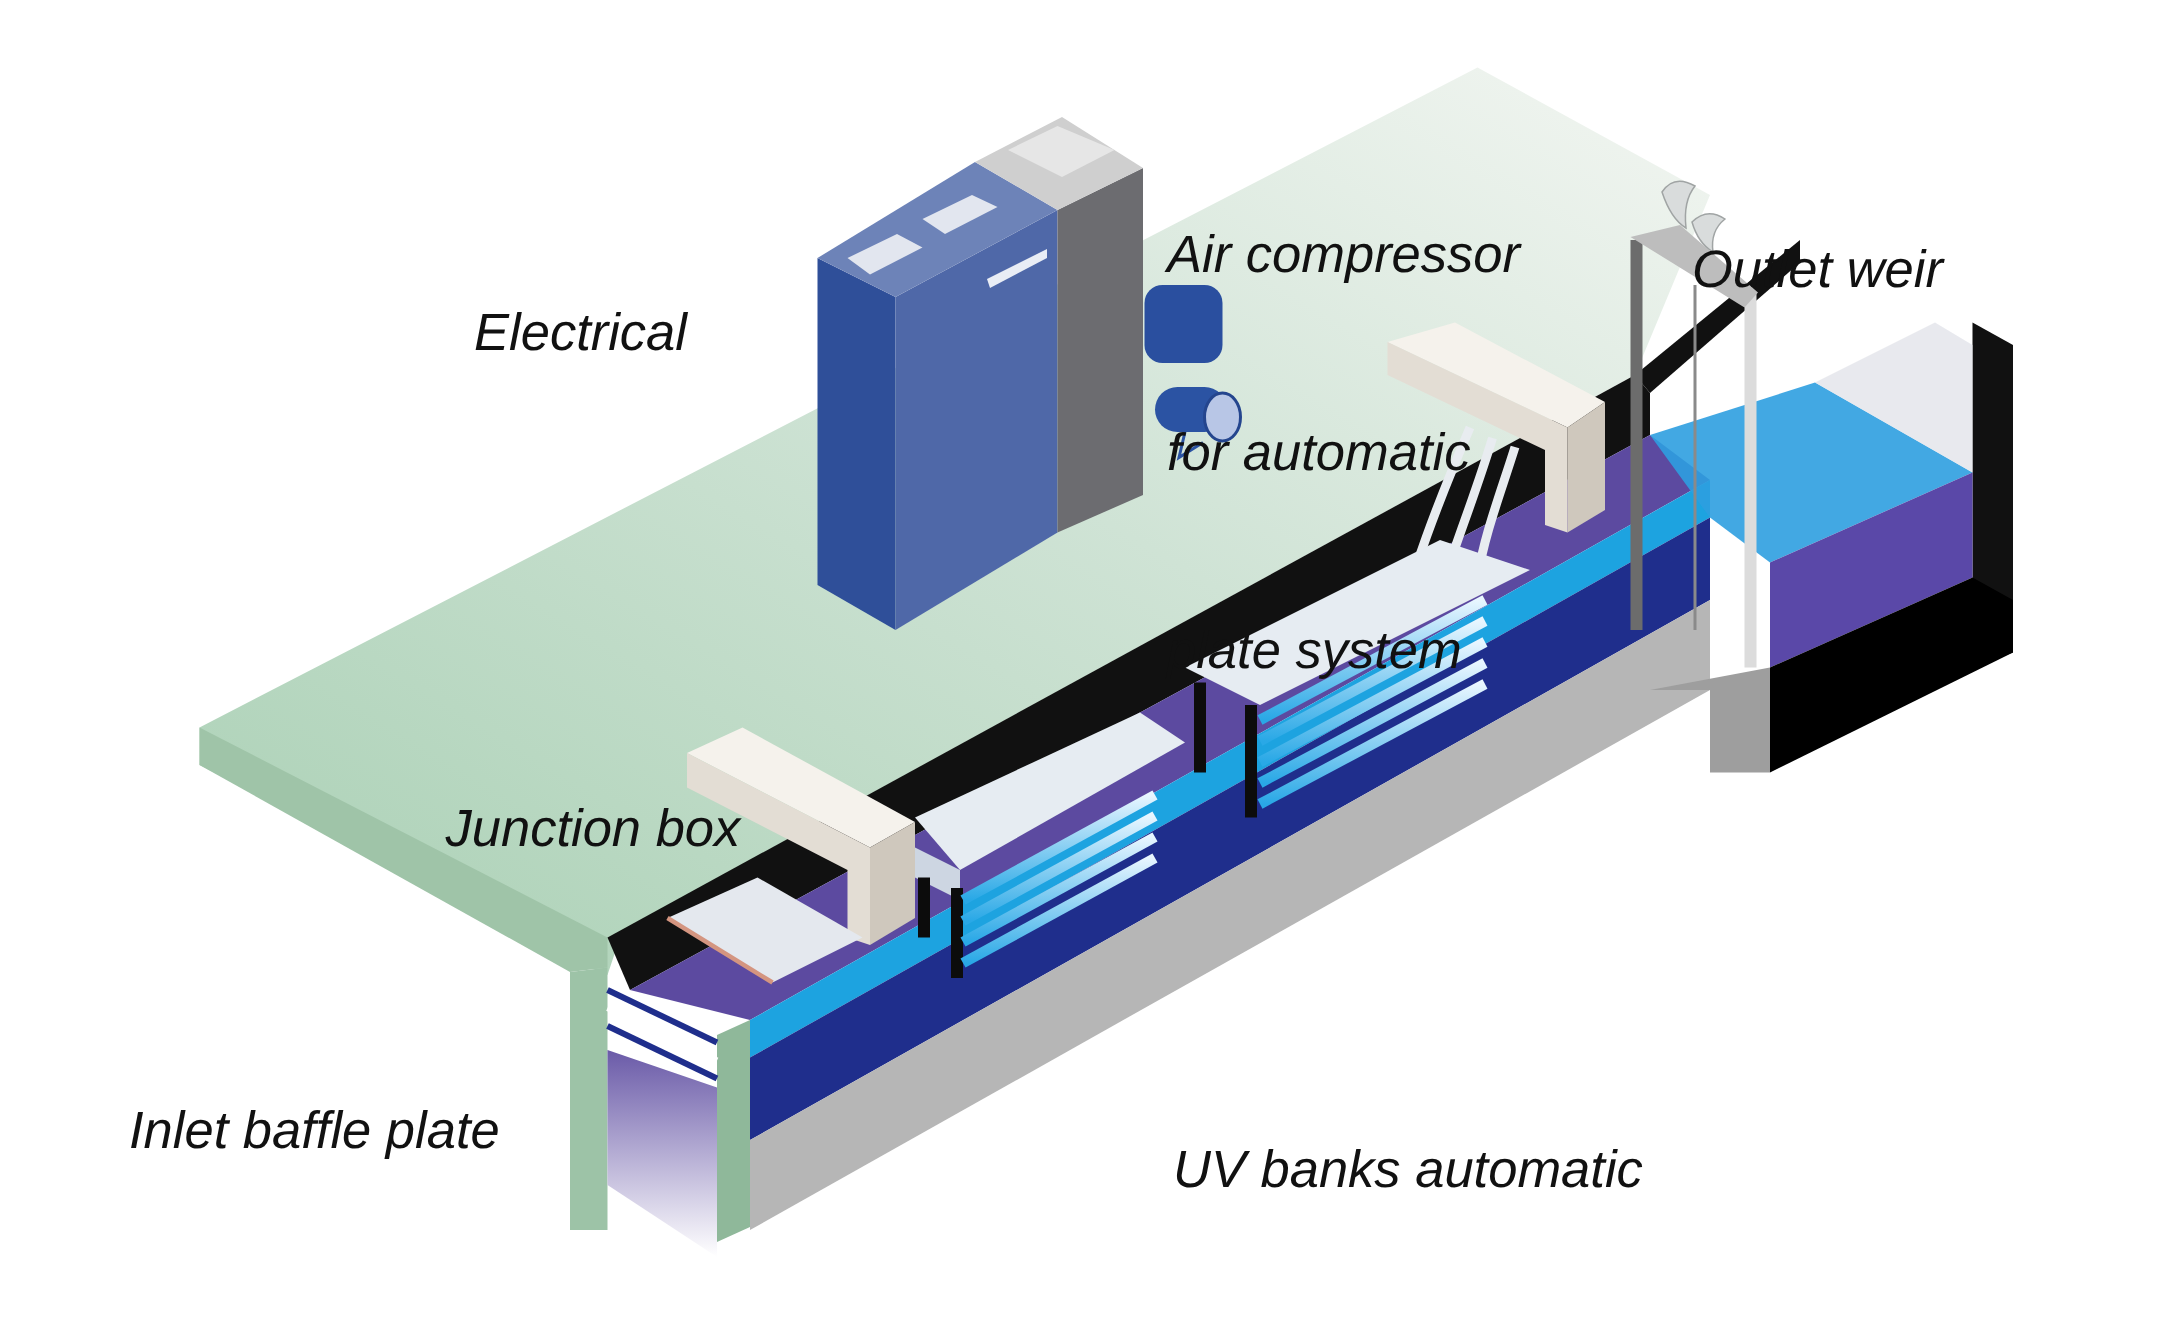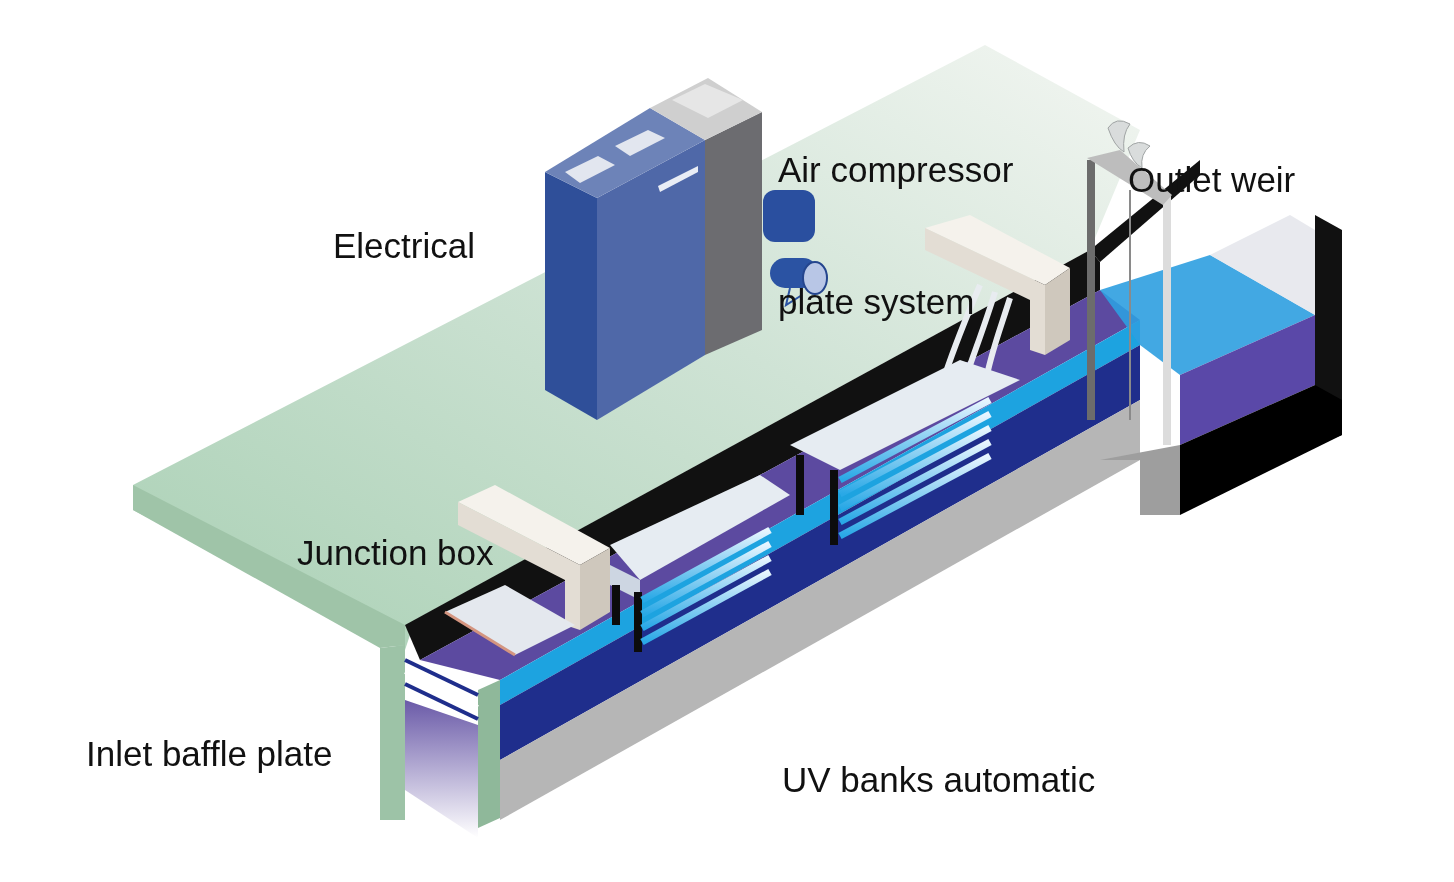--- a/index.html
+++ b/index.html
@@ -1,18 +1,18 @@
 <!DOCTYPE html>
 <html><head>
 <meta charset="utf-8">
 <style>
   html, body { margin: 0; padding: 0; background: #ffffff; }
   body { width: 1454px; height: 882px; position: relative; overflow: hidden; font-family: "Liberation Sans", sans-serif; }
   #scene { position: absolute; left: 0; top: 0; width: 1454px; height: 882px; }
-  .label { position: absolute; color: #111111; font-family: "Liberation Sans", sans-serif; font-size: 35px; line-height: 44px; white-space: pre; }
+  .label { position: absolute; color: #111111; font-family: "Liberation Sans", sans-serif; font-size: 35px; line-height: 44px; white-space: pre; font-style: italic; }
 </style>
 </head>
 <body>
 
 <svg id="scene" viewBox="0 0 1454 882" xmlns="http://www.w3.org/2000/svg">
   <defs>
     <linearGradient id="deckGrad" x1="0" y1="1" x2="1" y2="0">
       <stop offset="0" stop-color="#a9d0b4"></stop>
       <stop offset="0.55" stop-color="#cfe3d5"></stop>
       <stop offset="1" stop-color="#f3f6f2"></stop>
@@ -123,26 +123,27 @@
     <g>
       <line x1="840" y1="480" x2="990" y2="400" stroke="url(#lampGrad)" stroke-width="7"></line>
       <line x1="840" y1="494" x2="990" y2="414" stroke="url(#lampGrad)" stroke-width="7"></line>
       <line x1="840" y1="508" x2="990" y2="428" stroke="url(#lampGrad)" stroke-width="7"></line>
       <line x1="840" y1="522" x2="990" y2="442" stroke="url(#lampGrad)" stroke-width="7"></line>
       <line x1="840" y1="536" x2="990" y2="456" stroke="url(#lampGrad)" stroke-width="7"></line>
     </g>
   </g>
 </svg>
 
-<div class="label" style="left:316px; top:136px;margin-left:17px;">
+<div class="label" style="left:316px; top:112px;">
   <div>Electrical</div>
 </div>
 
 <div class="label" style="left:778px; top:60px;">
   <div>Air compressor</div>
+  <div>for automatic</div>
   <div>plate system</div>
 </div>
 
 <div class="label" style="left:1128px; top:70px;">
   <div>Outlet weir</div>
 </div>
 
 <div class="label" style="left:297px; top:443px;">
   <div>Junction box</div>
 </div>

